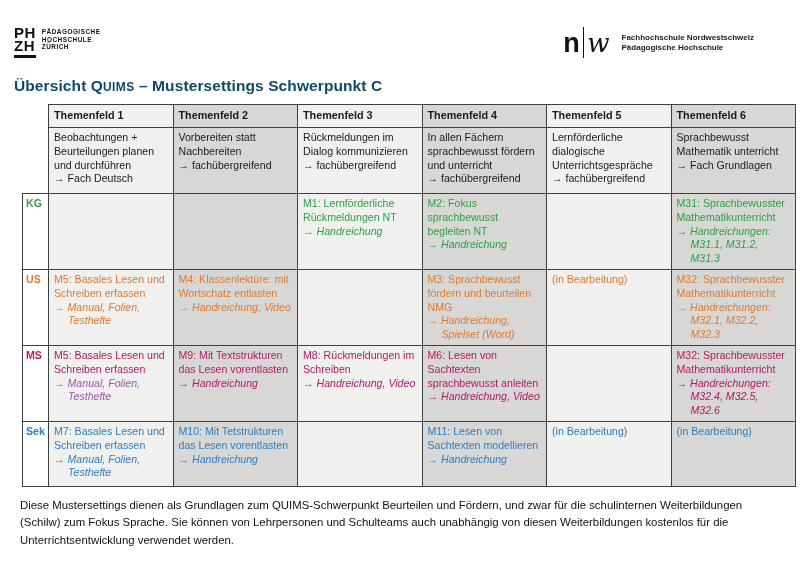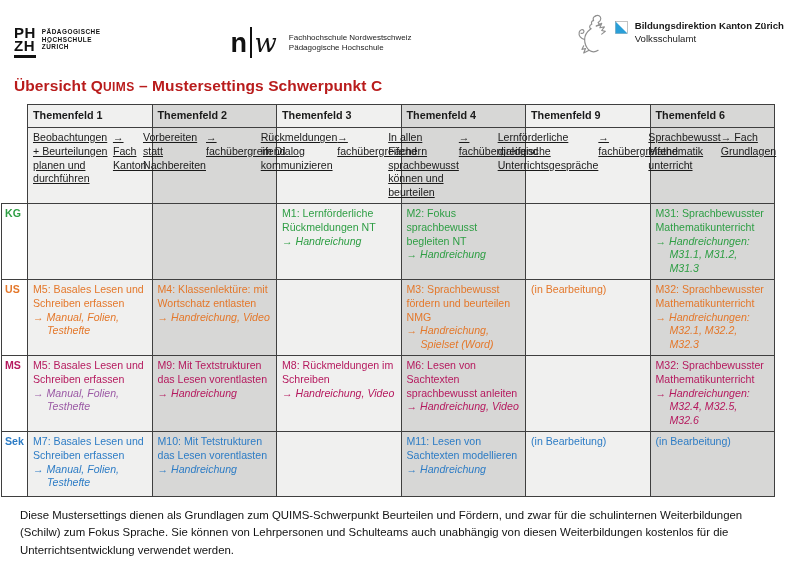--- a/index.html
+++ b/index.html
@@ -9,43 +9,43 @@
   .logos{display:flex;align-items:flex-end;justify-content:space-between;padding:10px 16px 0 14px;height:58px;box-sizing:border-box;}
   .phzh{display:flex;gap:6px;align-items:flex-start;}
   .phzh-mark{font-weight:bold;font-size:15px;line-height:13px;letter-spacing:0.5px;color:#111;}
   .phzh-underline{height:3px;background:#111;margin-top:3px;}
   .phzh-text{font-size:6.4px;font-weight:bold;letter-spacing:0.5px;line-height:7.6px;padding-top:2px;color:#111;}
   .fhnw{display:flex;gap:12px;align-items:center;margin-top:6px;margin-right:30px;}
   .fhnw-mark{display:flex;align-items:center;}
   .fhnw-n{font-weight:bold;font-size:27px;line-height:26px;color:#111;}
   .fhnw-bar{width:1.5px;height:31px;background:#111;margin:0 3px;}
   .fhnw-w{font-family:"DejaVu Serif",serif;font-style:italic;font-size:26px;line-height:26px;color:#111;}
-  .fhnw-text{font-size:8px;line-height:10px;color:#222;}
+  .fhnw-text{font-size:8px;line-height:10px;color:#222;font-weight:bold;}
   .bkz{display:flex;gap:7px;align-items:flex-start;margin-top:2px;}
   .bkz-text{font-size:9.6px;line-height:12.5px;padding-top:8px;}
   .bkz-title{font-weight:bold;}
   .bkz-flag{margin-top:9px;}
 
   
-  .page-title{margin:19px 14px 9px;font-size:15.5px;font-weight:bold;color:#b91c1c;letter-spacing:0.1px;}
+  .page-title{margin:19px 14px 9px;font-size:15.5px;font-weight:bold;color:#0c4a6e;letter-spacing:0.1px;}
   .page-title .sc{font-size:12px;letter-spacing:0.4px;}
 
   
-  table{border-collapse:collapse;table-layout:fixed;margin:0 0 0 1px;width:773px;}
+  table{border-collapse:collapse;table-layout:fixed;margin:0 0 0 22px;width:773px;}
   col.c-label{width:26px;}
   col.c-tf{width:124.5px;}
   td,th{border:1px solid #3f3f3f;vertical-align:top;text-align:left;padding:3px 5px;font-size:10.6px;line-height:13.8px;box-sizing:border-box;hyphens:auto;}
   th{font-weight:bold;font-size:10.8px;padding:4px 5px;}
   .ghost{border:none!important;background:transparent!important;}
   tr > *:nth-child(even){background:#f0f0ef;}
   tr > *:nth-child(odd):not(:first-child){background:#d7d7d6;}
   tbody td:first-child{background:#fff;font-weight:bold;padding:3px 3px;}
   tr.h1{height:23px;} tr.h2{height:66px;}
   tr.kg{height:61px;} tr.us{height:69px;} tr.ms{height:68px;padding-left:34px;} tr.sek{height:65px;}
-  .hdr-inner{display:flex;flex-direction:row;justify-content:center;min-height:56px;text-decoration:underline;}
+  .hdr-inner{display:flex;flex-direction:column;justify-content:flex-start;min-height:56px;}
   .cell-link,.cell-link2{font-style:italic;}
   .cell-link{padding-left:14px;text-indent:-14px;font-style:italic;}
   .cell-link2{padding-left:14px;}
   tr.kg td{color:#2e9e44;}
   tr.us td{color:#e4782b;}
   tr.ms td{color:#b5195e;}
   tr.sek td{color:#2d7cc5;}
   tr.ms td .cell-link.purple{color:#9b5aa5;}
 
   
@@ -74,41 +74,20 @@
       <span class="fhnw-n">n</span>
       <span class="fhnw-bar"></span>
       <span class="fhnw-w">w</span>
     </div>
     <div class="fhnw-text">
       <div>Fachhochschule Nordwestschweiz</div>
       <div>Pädagogische Hochschule</div>
     </div>
   </div>
 
-  <div class="bkz">
-    <svg width="36" height="46" viewBox="0 0 40 50">
-      <g fill="none" stroke="#8f8f8f" stroke-width="1.3" stroke-linecap="round" stroke-linejoin="round">
-        <path d="M26 4c-2 1-3 3-2 5-2 0-3 2-2 4-3 1-3 4-1 5"></path>
-        <path d="M26 4c3-2 6 0 6 3 0 2-1 3-3 4l2 3-4 1"></path>
-        <path d="M21 18c-4 3-7 7-7 12 0 5 2 9 5 12"></path>
-        <path d="M19 42l-6 3 2-5-4 1 2-4"></path>
-        <path d="M27 15l6-3-2 5 5-1-3 4 4 1-4 3"></path>
-        <path d="M14 30c-4-1-7-4-6-8 1-3 4-4 5-2 1 2-1 4-3 3"></path>
-        <path d="M19 42c3 2 7 2 10 0"></path>
-      </g>
-    </svg>
-    <svg class="bkz-flag" width="13" height="13" viewBox="0 0 13 13">
-      <rect x="0.5" y="0.5" width="12" height="12" fill="#ffffff" stroke="#9a9a9a" stroke-width="0.6"></rect>
-      <polygon points="0.5,0.5 12.5,12.5 0.5,12.5" fill="#2a9fd8"></polygon>
-    </svg>
-    <div class="bkz-text">
-      <div class="bkz-title">Bildungsdirektion Kanton Zürich</div>
-      <div>Volksschulamt</div>
-    </div>
-  </div>
 </div>
 
 <div class="page-title"><span>Übersicht Q</span><span class="sc">UIMS</span><span> – Mustersettings Schwerpunkt C</span></div>
 
 <table>
   <colgroup>
     <col class="c-label">
       <col class="c-tf">
       <col class="c-tf">
       <col class="c-tf">
@@ -116,46 +95,46 @@
       <col class="c-tf">
       <col class="c-tf">
   </colgroup>
   <thead>
     <tr class="h1">
       <th class="ghost"></th>
       <th>Themenfeld 1</th>
       <th>Themenfeld 2</th>
       <th>Themenfeld 3</th>
       <th>Themenfeld 4</th>
-      <th>Themenfeld 9</th>
+      <th>Themenfeld 5</th>
       <th>Themenfeld 6</th>
     </tr>
     <tr class="h2">
       <td class="ghost"></td>
       <td>
         <div class="hdr-inner">
             <div>Beobachtungen + Beurteilungen planen und durchführen</div>
-            <div>→ Fach Kanton</div>
+            <div>→ Fach Deutsch</div>
           </div>
       </td>
       <td>
         <div class="hdr-inner">
             <div>Vorbereiten statt Nachbereiten</div>
             <div>→ fachübergreifend</div>
           </div>
       </td>
       <td>
         <div class="hdr-inner">
             <div>Rückmeldungen im Dialog kommunizieren</div>
             <div>→ fachübergreifend</div>
           </div>
       </td>
       <td>
         <div class="hdr-inner">
-            <div>In allen Fächern sprachbewusst können und beurteilen</div>
+            <div>In allen Fächern sprachbewusst fördern und unterricht</div>
             <div>→ fachübergreifend</div>
           </div>
       </td>
       <td>
         <div class="hdr-inner">
             <div>Lernförderliche dialogische Unterrichtsgespräche</div>
             <div>→ fachübergreifend</div>
           </div>
       </td>
       <td>

